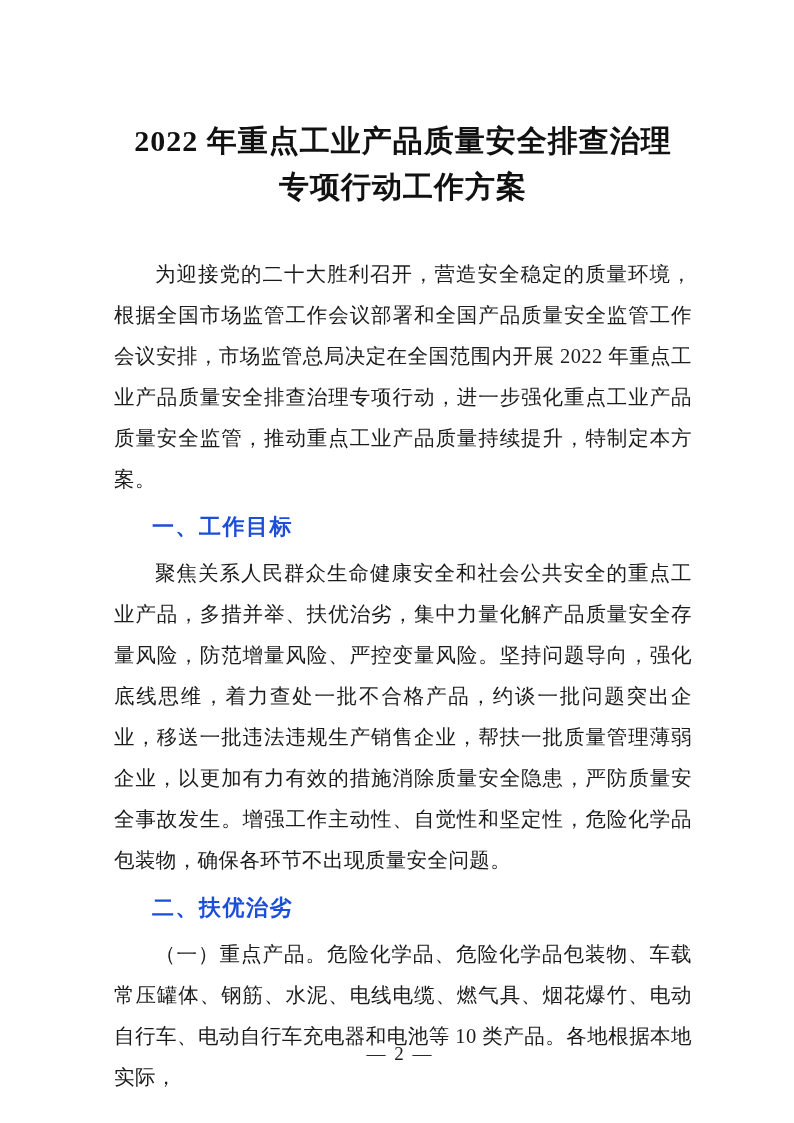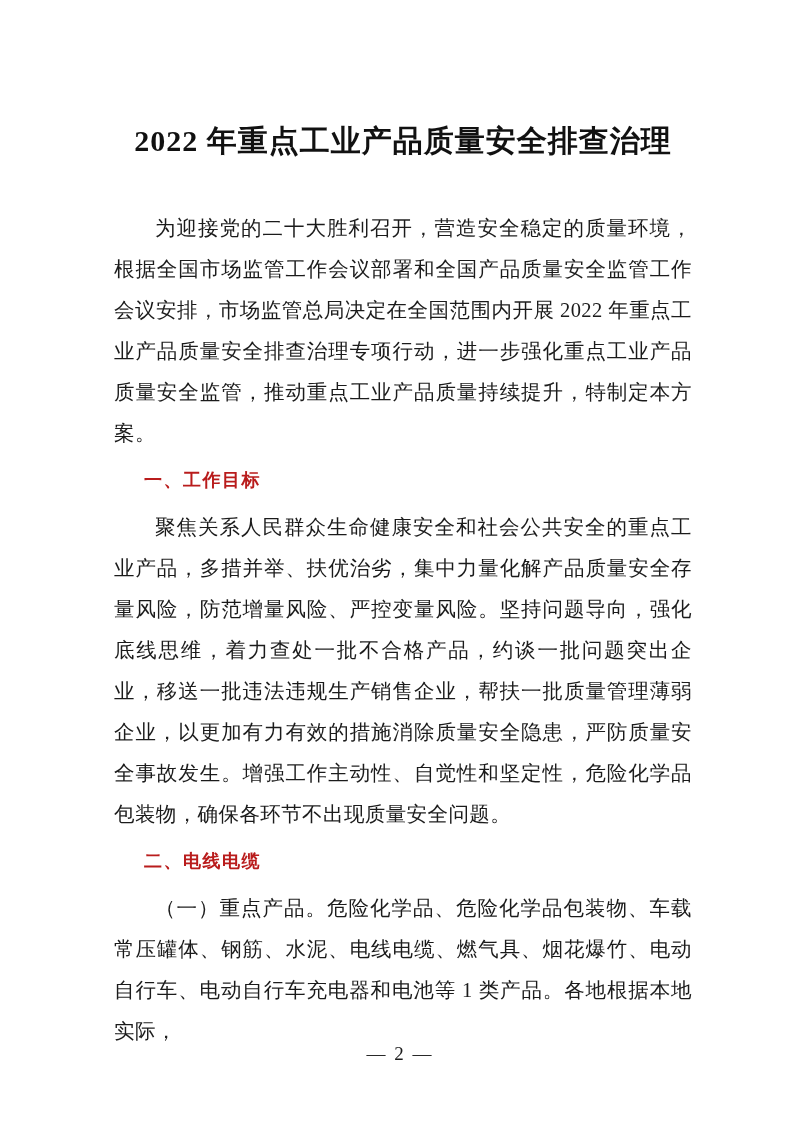--- a/index.html
+++ b/index.html
@@ -44,24 +44,24 @@
     color: #1b1b1b;
   }
   .para {
     margin: 6px;
     text-indent: 2em;
   }
   .section-heading {
     margin: 0;
     text-indent: 2em;
     font-weight: bold;
-    font-size: 18px;
+    font-size: 22px;
     line-height: 41px;
     letter-spacing: 1.5px;
-    color: #b91c1c;
+    color: #1d4ed8;
   }
   .footer {
     position: absolute;
     left: 0;
     right: 0;
     bottom: 58px;
     text-align: center;
     font-size: 19px;
     letter-spacing: 2px;
     color: #1b1b1b;
@@ -71,27 +71,28 @@
     padding-left: 6px;
   }
 </style>
 </head>
 <body>
 
 <div class="page">
 
   <h1 class="doc-title">
     <span class="line">2022 年重点工业产品质量安全排查治理</span>
+    <span class="line">专项行动工作方案</span>
   </h1>
 
   <div class="body-text">
     <p class="para">为迎接党的二十大胜利召开，营造安全稳定的质量环境，根据全国市场监管工作会议部署和全国产品质量安全监管工作会议安排，市场监管总局决定在全国范围内开展 2022 年重点工业产品质量安全排查治理专项行动，进一步强化重点工业产品质量安全监管，推动重点工业产品质量持续提升，特制定本方案。</p>
     <p class="section-heading">一、工作目标</p>
     <p class="para">聚焦关系人民群众生命健康安全和社会公共安全的重点工业产品，多措并举、扶优治劣，集中力量化解产品质量安全存量风险，防范增量风险、严控变量风险。坚持问题导向，强化底线思维，着力查处一批不合格产品，约谈一批问题突出企业，移送一批违法违规生产销售企业，帮扶一批质量管理薄弱企业，以更加有力有效的措施消除质量安全隐患，严防质量安全事故发生。增强工作主动性、自觉性和坚定性，危险化学品包装物，确保各环节不出现质量安全问题。</p>
-    <p class="section-heading">二、电线电缆</p>
-    <p class="para">（一）重点产品。危险化学品、危险化学品包装物、车载常压罐体、钢筋、水泥、电线电缆、燃气具、烟花爆竹、电动自行车、电动自行车充电器和电池等 1 类产品。各地根据本地实际，</p>
+    <p class="section-heading">二、扶优治劣</p>
+    <p class="para">（一）重点产品。危险化学品、危险化学品包装物、车载常压罐体、钢筋、水泥、电线电缆、燃气具、烟花爆竹、电动自行车、电动自行车充电器和电池等 10 类产品。各地根据本地实际，</p>
   </div>
 
   <div class="footer">
     <span class="footer-inner">— 2 —</span>
   </div>
 
 </div>
 
 </body></html>

